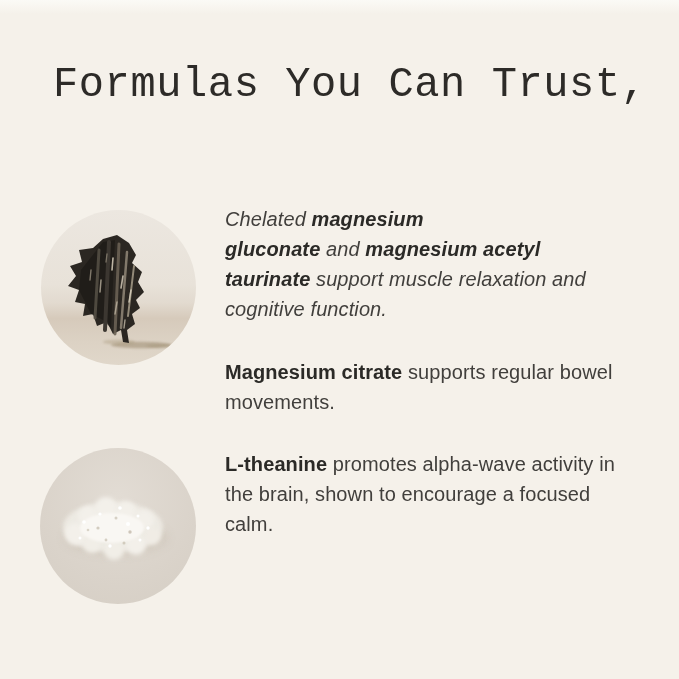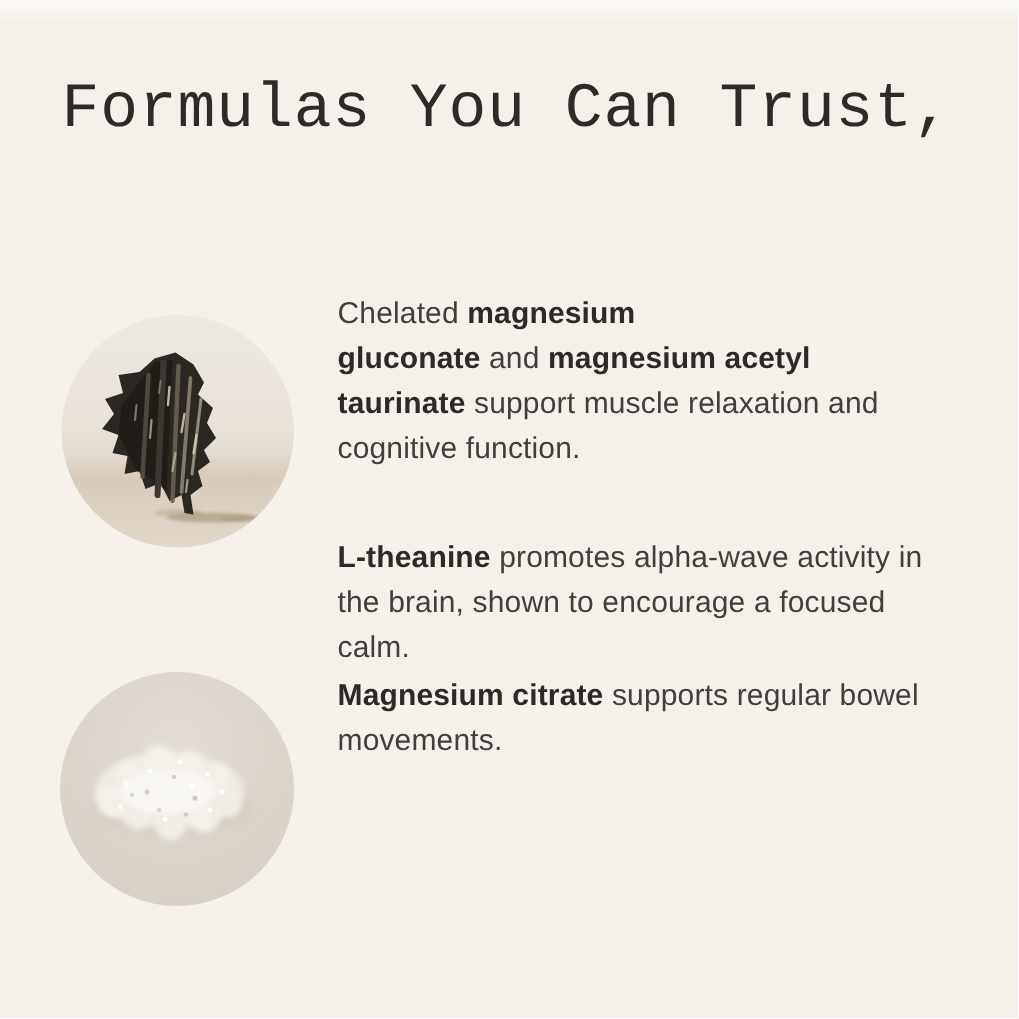--- a/index.html
+++ b/index.html
@@ -8,21 +8,21 @@
     width: 679px;
     height: 679px;
     overflow: hidden;
     background: linear-gradient(180deg, var(--band) 0px, var(--bg) 14px);
     font-family: "Liberation Sans", sans-serif;
   }
   .title {
     position: absolute;
     left: 41px;
     top: 49px;
-    margin: 0;
+    margin: 12px;
     font-family: "Liberation Mono", "DejaVu Sans Mono", monospace;
     font-weight: 400;
     font-size: 42px;
     line-height: 49px;
     letter-spacing: 0.6px;
     color: var(--title);
   }
   .title span { display: block; }
   .circle {
     position: absolute;
@@ -44,21 +44,21 @@
     left: 225px;
     width: 432px;
     margin: 0;
     font-size: 20px;
     line-height: 30px;
     letter-spacing: 0.1px;
     color: var(--text);
     white-space: pre-line;
   }
   .text-col p b { font-weight: 700; color: var(--text-bold); }
-  .text-col p:nth-of-type(1) { top: 194px; }
+  .text-col p:nth-of-type(1) { top: 204px; font-style: italic; }
   .text-col p:nth-of-type(2) { top: 357px; }
   .text-col p:nth-of-type(3) { top: 449px; }
 </style>
 </head>
 <body>
 
 <div class="page">
 
   <h1 class="title">
     <span>Formulas You Can Trust,</span>
@@ -145,20 +145,20 @@
       <circle cx="40" cy="90" r="1.5" fill="#ffffff"></circle>
       <circle cx="88" cy="76" r="2" fill="#ffffff"></circle>
     </svg>
   </div>
 
   <div class="text-col">
       <p><span>Chelated </span><b>magnesium
 gluconate</b><span> and </span><b>magnesium acetyl
 taurinate</b><span> support muscle relaxation and
 cognitive function.</span></p>
+      <p><b>Magnesium citrate</b><span> supports regular bowel
+movements.</span></p>
       <p><b>L-theanine</b><span> promotes alpha-wave activity in
 the brain, shown to encourage a focused
 calm.</span></p>
-      <p><b>Magnesium citrate</b><span> supports regular bowel
-movements.</span></p>
     </div>
 
 </div>
 
 </body></html>

